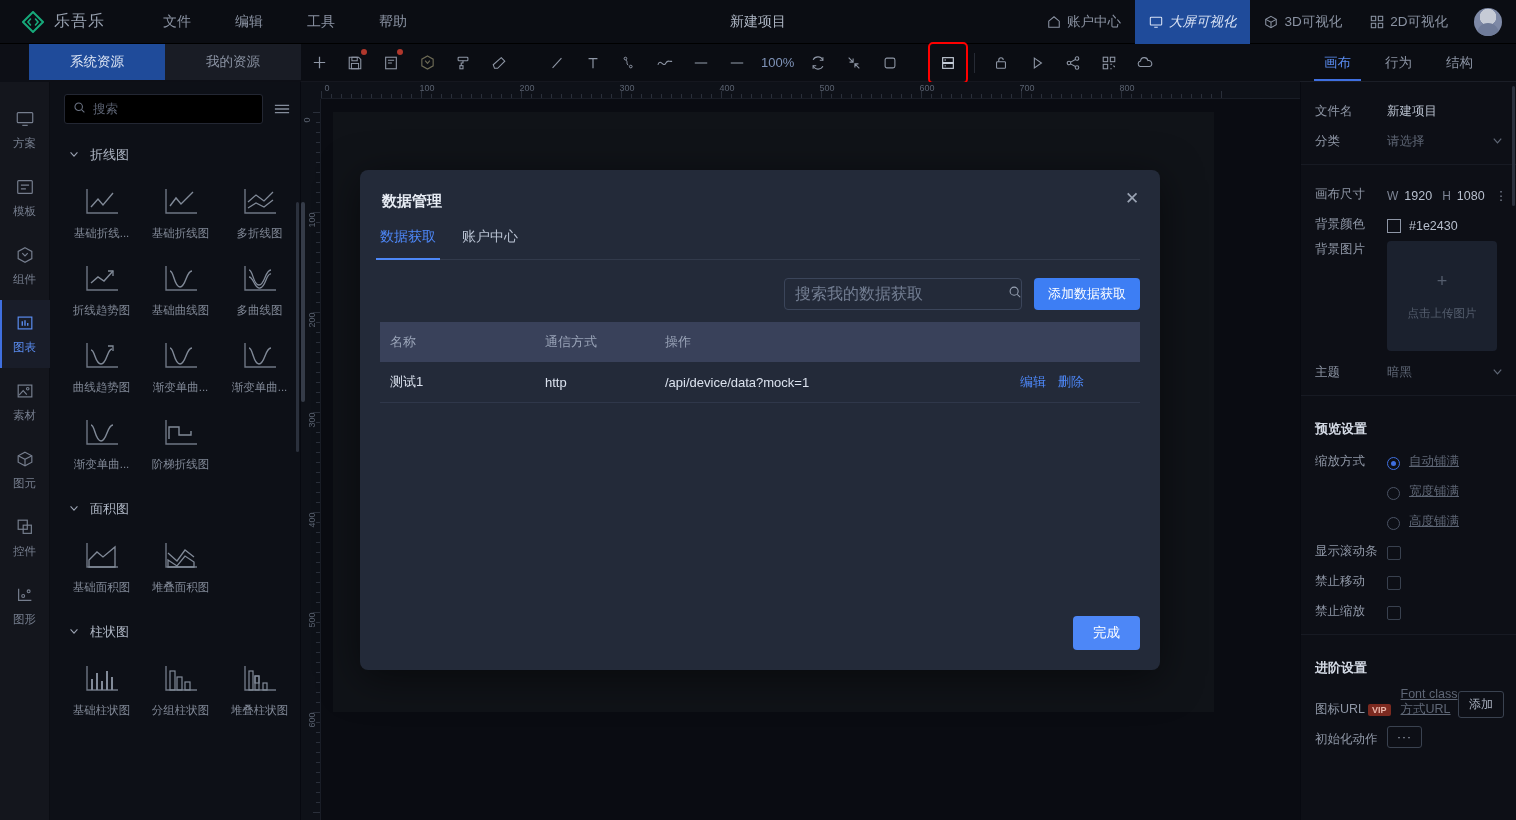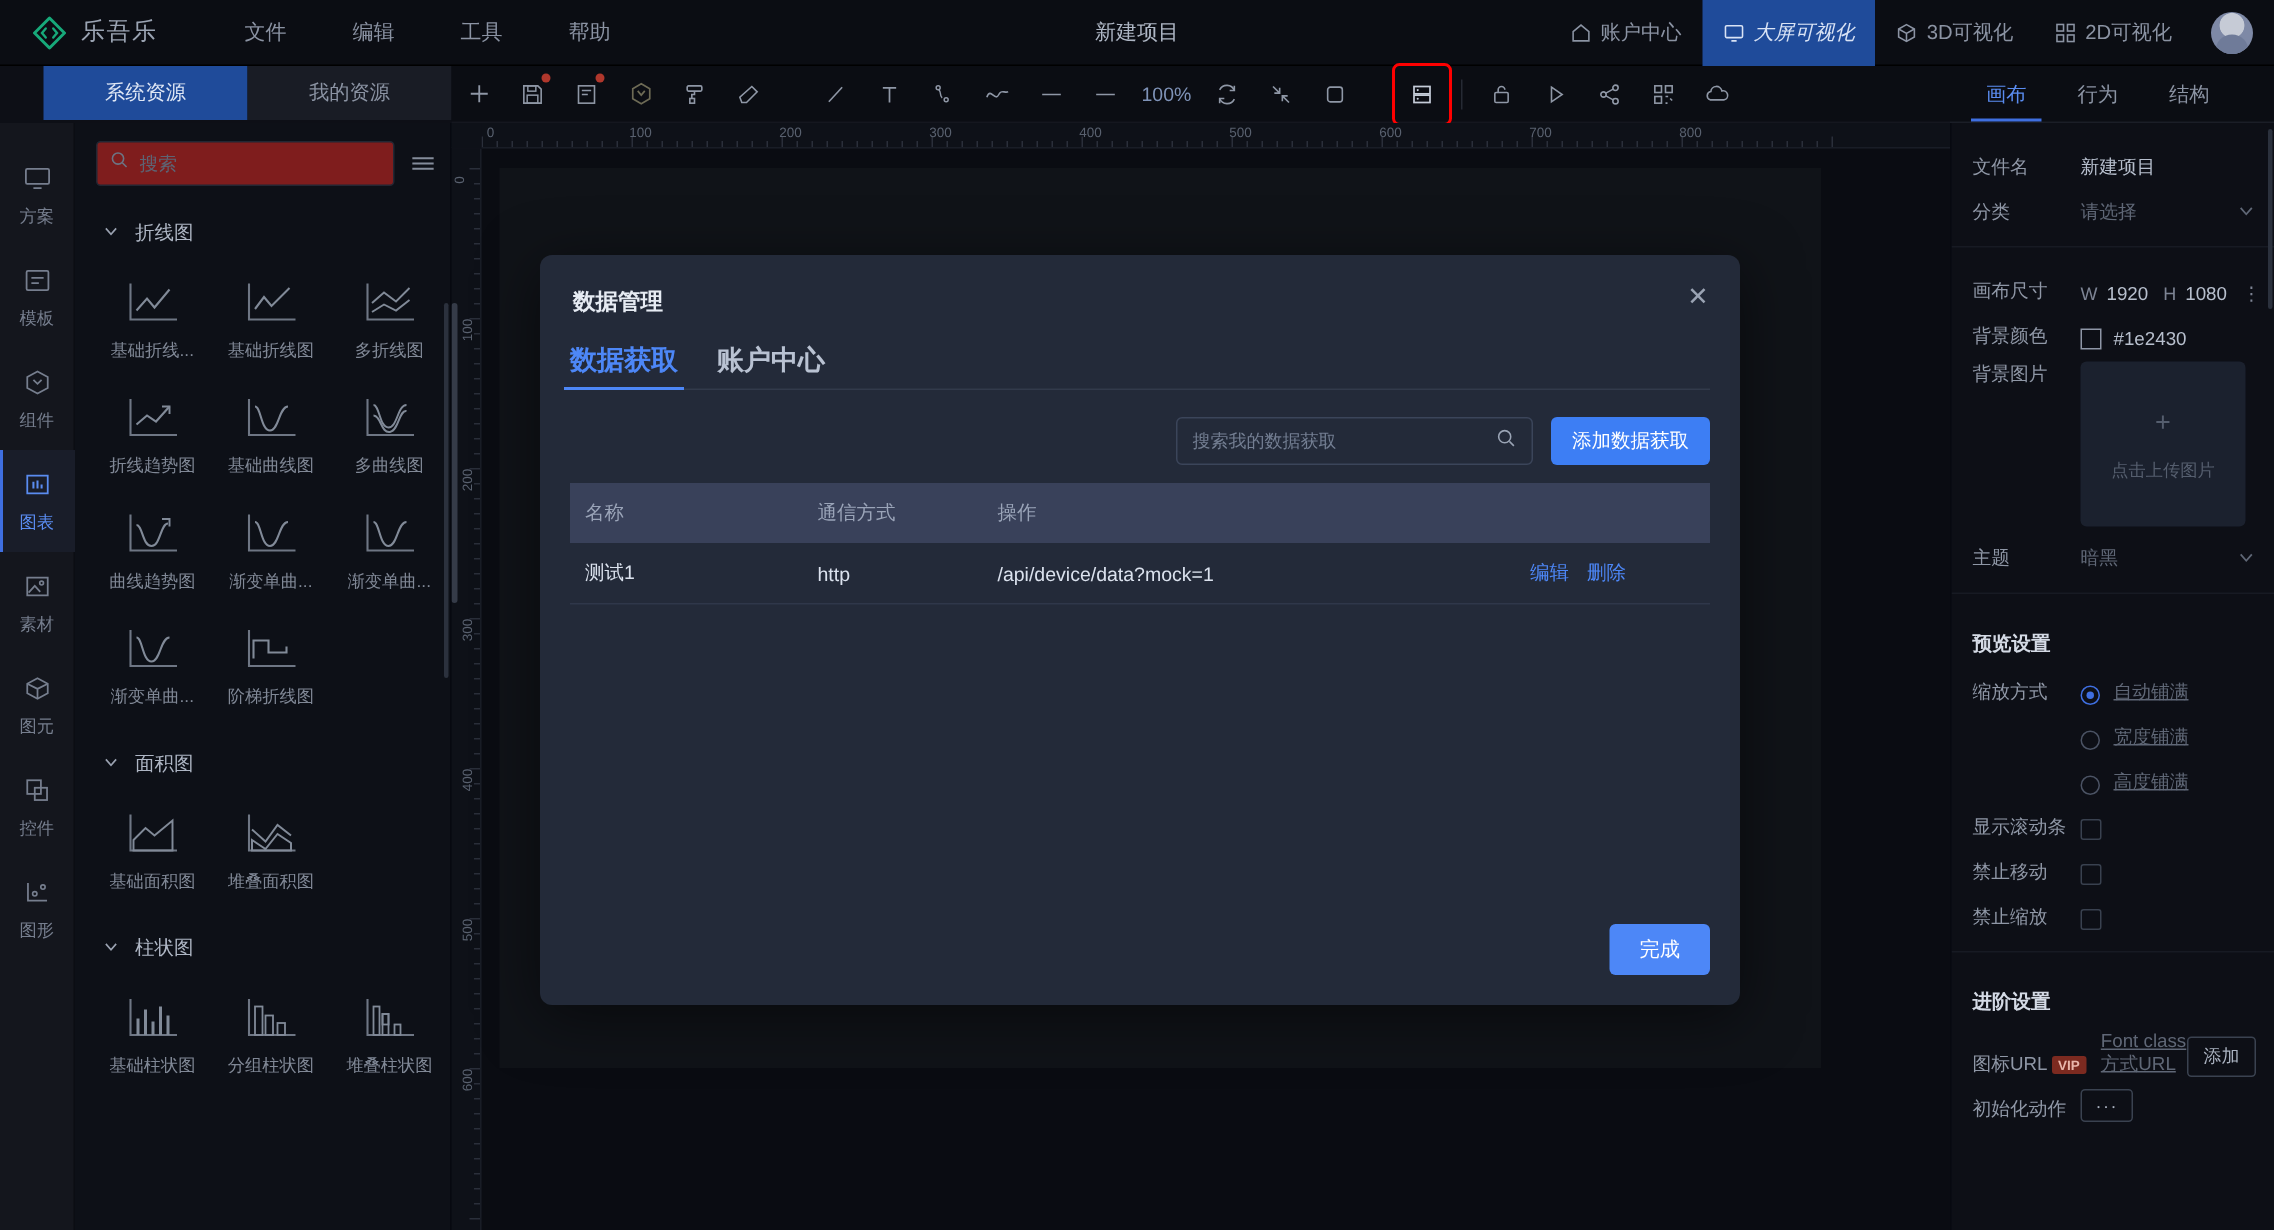--- a/index.html
+++ b/index.html
@@ -108,21 +108,21 @@
   }
 
   
   .lib {
     position: absolute; left: 50px; top: 82px; width: 251px; bottom: 0;
     background: #0d1017; border-right: 1px solid #070910;
     overflow: hidden;
   }
   .lib-search { display: flex; align-items: center; padding: 12px 12px 8px 14px; gap: 10px; }
   .searchbox {
-    flex: 1; height: 30px; background: #7f1d1d; border: 1px solid #232733;
+    flex: 1; height: 30px; background: #000000; border: 1px solid #232733;
     border-radius: 3px; display: flex; align-items: center; padding: 0 8px; gap: 7px;
   }
   .searchbox input {
     flex: 1; background: transparent; border: 0; outline: 0;
     color: #b9c1cf; font-size: 12.5px; font-family: inherit;
   }
   .searchbox input::placeholder { color: #5d6474; }
   .listicon { color: #848c9b; cursor: pointer; display: flex; }
 
   .lib-body { position: absolute; top: 54px; left: 0; right: 0; bottom: 0; overflow: hidden; }
@@ -196,41 +196,40 @@
   .modal-close {
     position: absolute; right: 16px; top: 16px; width: 24px; height: 24px;
     display: flex; align-items: center; justify-content: center;
     color: #9aa3b3; font-size: 17px; cursor: pointer;
   }
   .modal-tabs {
     position: absolute; left: 20px; top: 58px; right: 20px; height: 32px;
     display: flex; gap: 26px; border-bottom: 1px solid #323a4b;
   }
   .mtab {
-    font-size: 18px; color: #b9c2d2; cursor: pointer; position: relative;
+    font-size: 14px; color: #b9c2d2; cursor: pointer; position: relative;
     padding-bottom: 10px;
-    font-weight: bold;
   }
   .mtab.active { color: #4d87f7; }
   .mtab.active::after {
     content: ""; position: absolute; left: -4px; right: -4px; bottom: -1px;
     height: 2px; background: #4d87f7;
   }
   .modal-actions {
     position: absolute; right: 20px; top: 108px; display: flex; gap: 12px;
     align-items: center;
   }
   .msearch {
     width: 238px; height: 32px; background: transparent;
     border: 1px solid #3b455a; border-radius: 4px;
     display: flex; align-items: center; padding: 0 10px; gap: 6px;
   }
   .msearch input {
     flex: 1; background: transparent; border: 0; outline: 0;
-    color: #ccd4e2; font-size: 12px; font-family: inherit;
+    color: #ccd4e2; font-size: 16px; font-family: inherit;
   }
   .msearch input::placeholder { color: #737e92; }
   .btn-primary {
     height: 32px; padding: 0 14px; background: #3d7ef4; color: #fff;
     border: 0; border-radius: 4px; font-size: 13px; cursor: pointer;
     font-family: inherit;
   }
   .tbl { position: absolute; left: 20px; right: 20px; top: 152px; }
   .tbl-head {
     display: flex; height: 40px; align-items: center;

